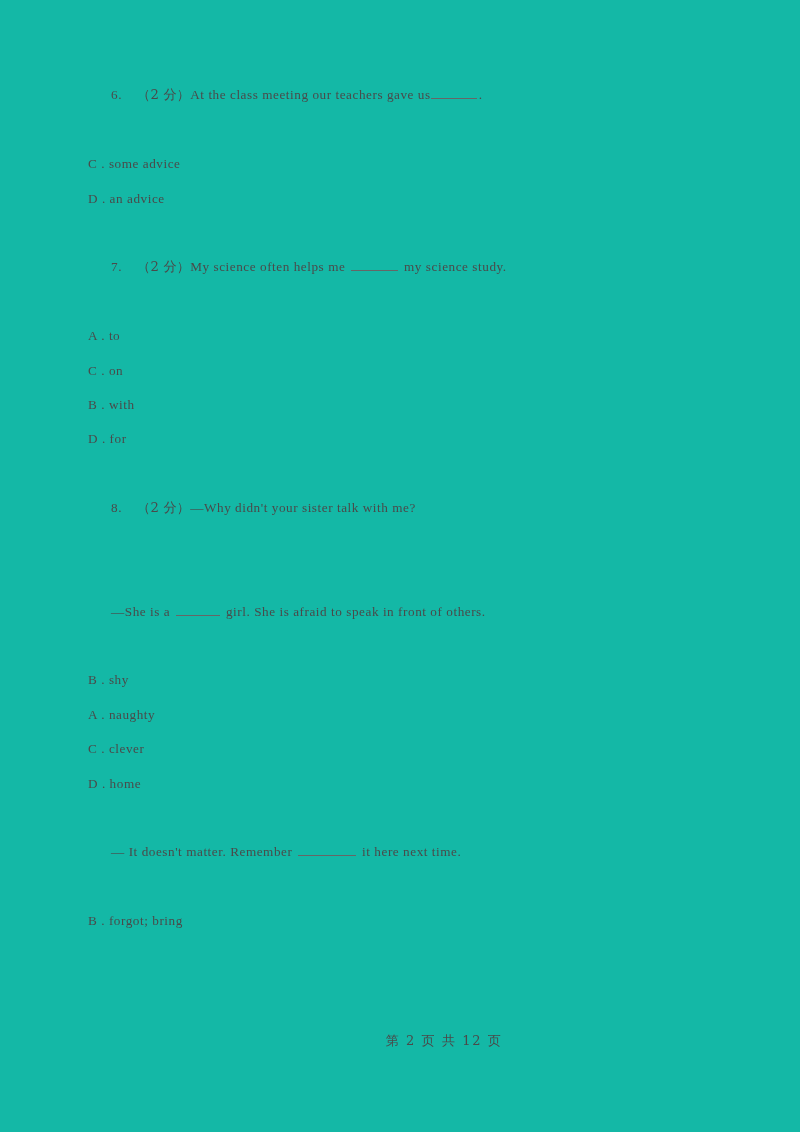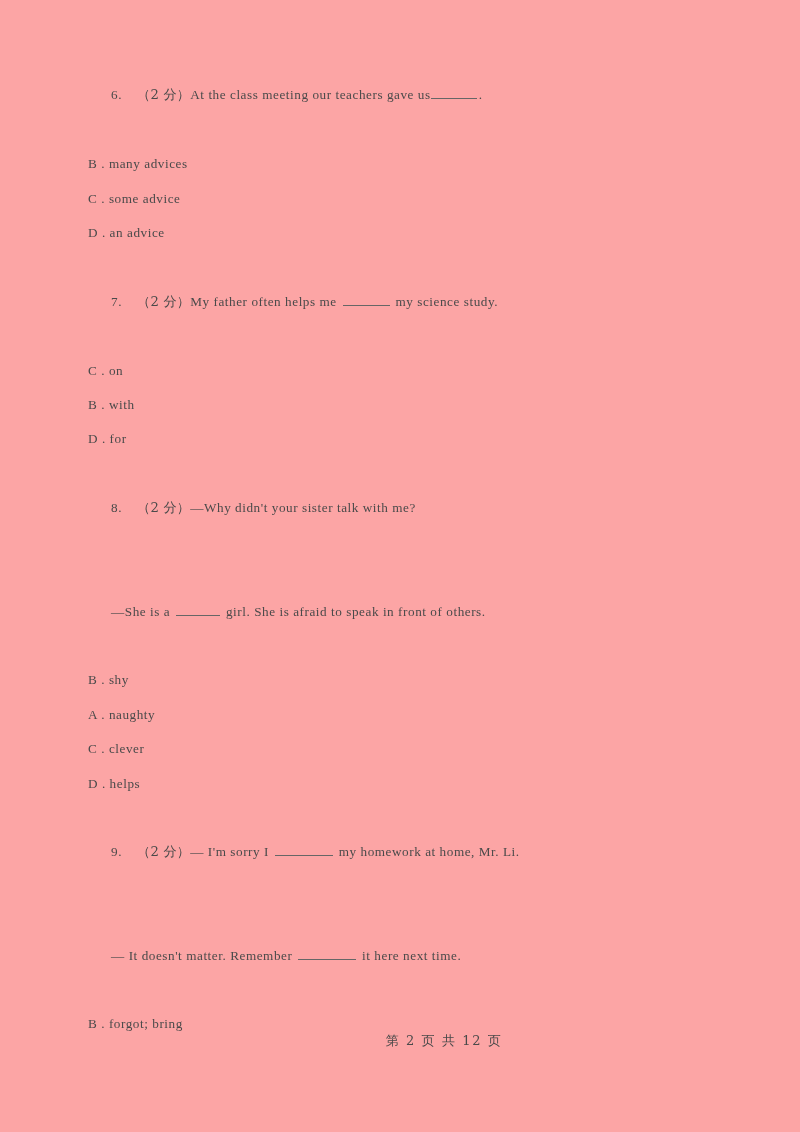--- a/index.html
+++ b/index.html
@@ -16,21 +16,21 @@
     color: #3f3f3f;
     overflow: hidden;
   }
 
   .page {
     position: absolute;
     left: 0;
     top: 0;
     width: 800px;
     height: 1132px;
-    background: #fca5a5;
+    background: #14b8a6;
   }
 
   .content {
     position: absolute;
     left: 88px;
     top: 44px;
     width: 672px;
   }
 
   
@@ -95,45 +95,42 @@
 </head>
 <body>
 
 <div class="page">
 
   <div class="content">
 
     <div class="qline">
       <span class="num">6.</span><span class="cjk">（2 分）</span><span>At the class meeting our teachers gave us</span><span class="blank w-tight"></span><span>.</span>
     </div>
-    <div class="optline">B . many advices</div>
     <div class="optline">C . some advice</div>
     <div class="optline">D . an advice</div>
 
     <div class="qline">
-      <span class="num">7.</span><span class="cjk">（2 分）</span><span>My father often helps me </span><span class="blank w-mid"></span><span> my science study.</span>
+      <span class="num">7.</span><span class="cjk">（2 分）</span><span>My science often helps me </span><span class="blank w-mid"></span><span> my science study.</span>
     </div>
+    <div class="optline">A . to</div>
     <div class="optline">C . on</div>
     <div class="optline">B . with</div>
     <div class="optline">D . for</div>
 
     <div class="qline">
       <span class="num">8.</span><span class="cjk">（2 分）</span><span>—Why didn't your sister talk with me?</span>
     </div>
     <div class="contline">
       <span>—She is a </span><span class="blank w-short"></span><span> girl. She is afraid to speak in front of others.</span>
     </div>
     <div class="optline">B . shy</div>
     <div class="optline">A . naughty</div>
     <div class="optline">C . clever</div>
-    <div class="optline">D . helps</div>
+    <div class="optline">D . home</div>
 
-    <div class="qline">
-      <span class="num">9.</span><span class="cjk">（2 分）</span><span>— I'm sorry I </span><span class="blank w-long"></span><span> my homework at home, Mr. Li.</span>
-    </div>
     <div class="contline">
       <span>— It doesn't matter. Remember </span><span class="blank w-long"></span><span> it here next time.</span>
     </div>
     <div class="optline">B . forgot; bring</div>
 
   </div>
 
   <div class="footer">第 2 页 共 12 页</div>
 
 </div>

